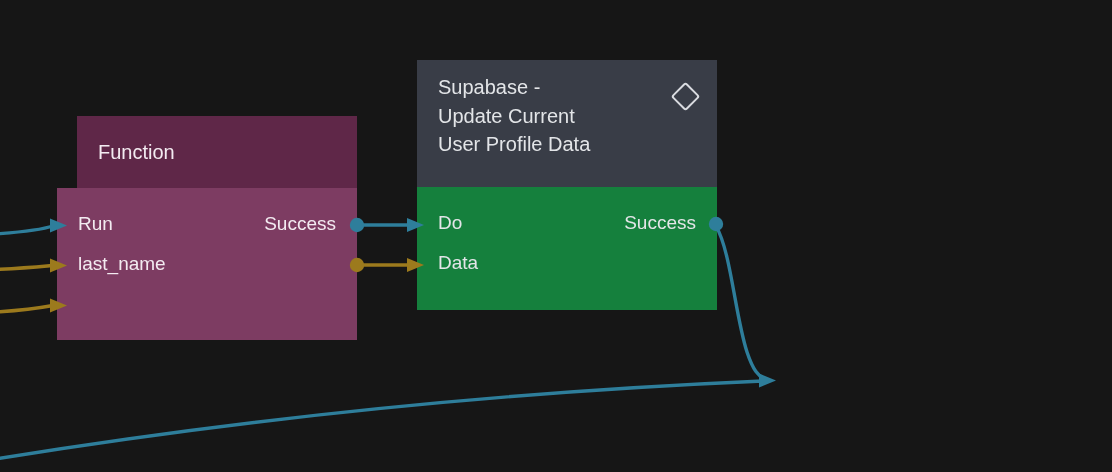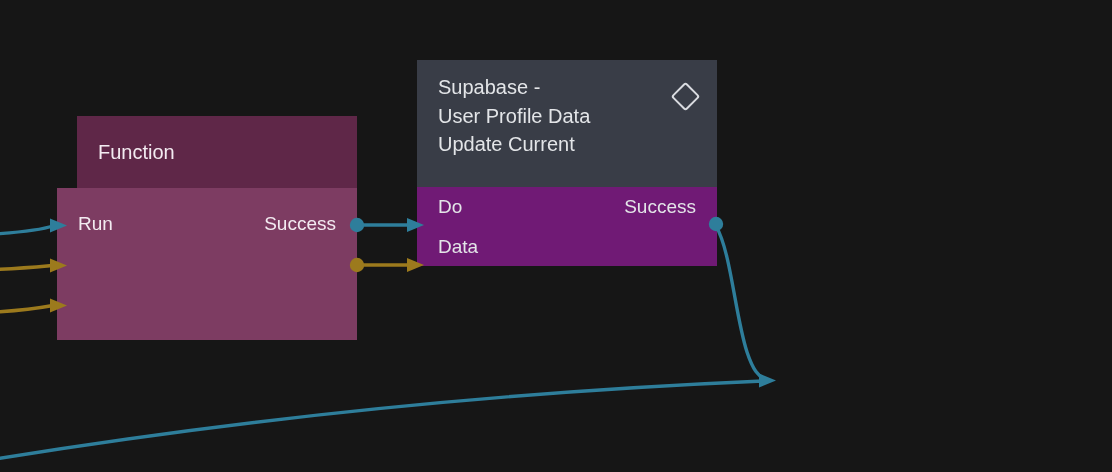--- a/index.html
+++ b/index.html
@@ -33,21 +33,21 @@
   }
   #node-function .body { background: #7d3c62; height: 152px; padding-top: 16px; color: #f3ebf1; }
 
   
   #node-supabase { left: 417px; top: 60px; width: 300px; height: 238px; }
   #node-supabase .header {
     height: 127px; background: #393d47; position: relative;
     padding: 13px 60px 0 21px;
     color: #e3e5e8; font-size: 20px; line-height: 28.5px;
   }
-  #node-supabase .body { background: #701a75; height: 79px; padding-top: 0; color: #e3e5e8; }
+  #node-supabase .body { background: #15803d; height: 123px; padding-top: 16px; color: #e3e5e8; }
   .diamond {
     position: absolute; right: 21px; top: 26px;
     width: 17px; height: 17px;
     border: 2.5px solid #d9dbe0;
     border-radius: 3px;
     transform: rotate(45deg);
   }
 
   
   #node-navigate { left: 768px; top: 272px; width: 302px; height: 143px; }
@@ -73,28 +73,32 @@
 
   <div class="node" id="node-function">
     <div class="header">
       <span>Function</span>
     </div>
     <div class="body">
       <div class="row">
         <span>Run</span>
         <span>Success</span>
       </div>
+      <div class="row">
+        <span>last_name</span>
+        <span></span>
+      </div>
     </div>
   </div>
 
   <div class="node" id="node-supabase">
     <div class="header">
       <div>Supabase -</div>
+      <div>Update Current</div>
       <div>User Profile Data</div>
-      <div>Update Current</div>
       <div class="diamond"></div>
     </div>
     <div class="body">
       <div class="row">
         <span>Do</span>
         <span>Success</span>
       </div>
       <div class="row">
         <span>Data</span>
         <span></span>

